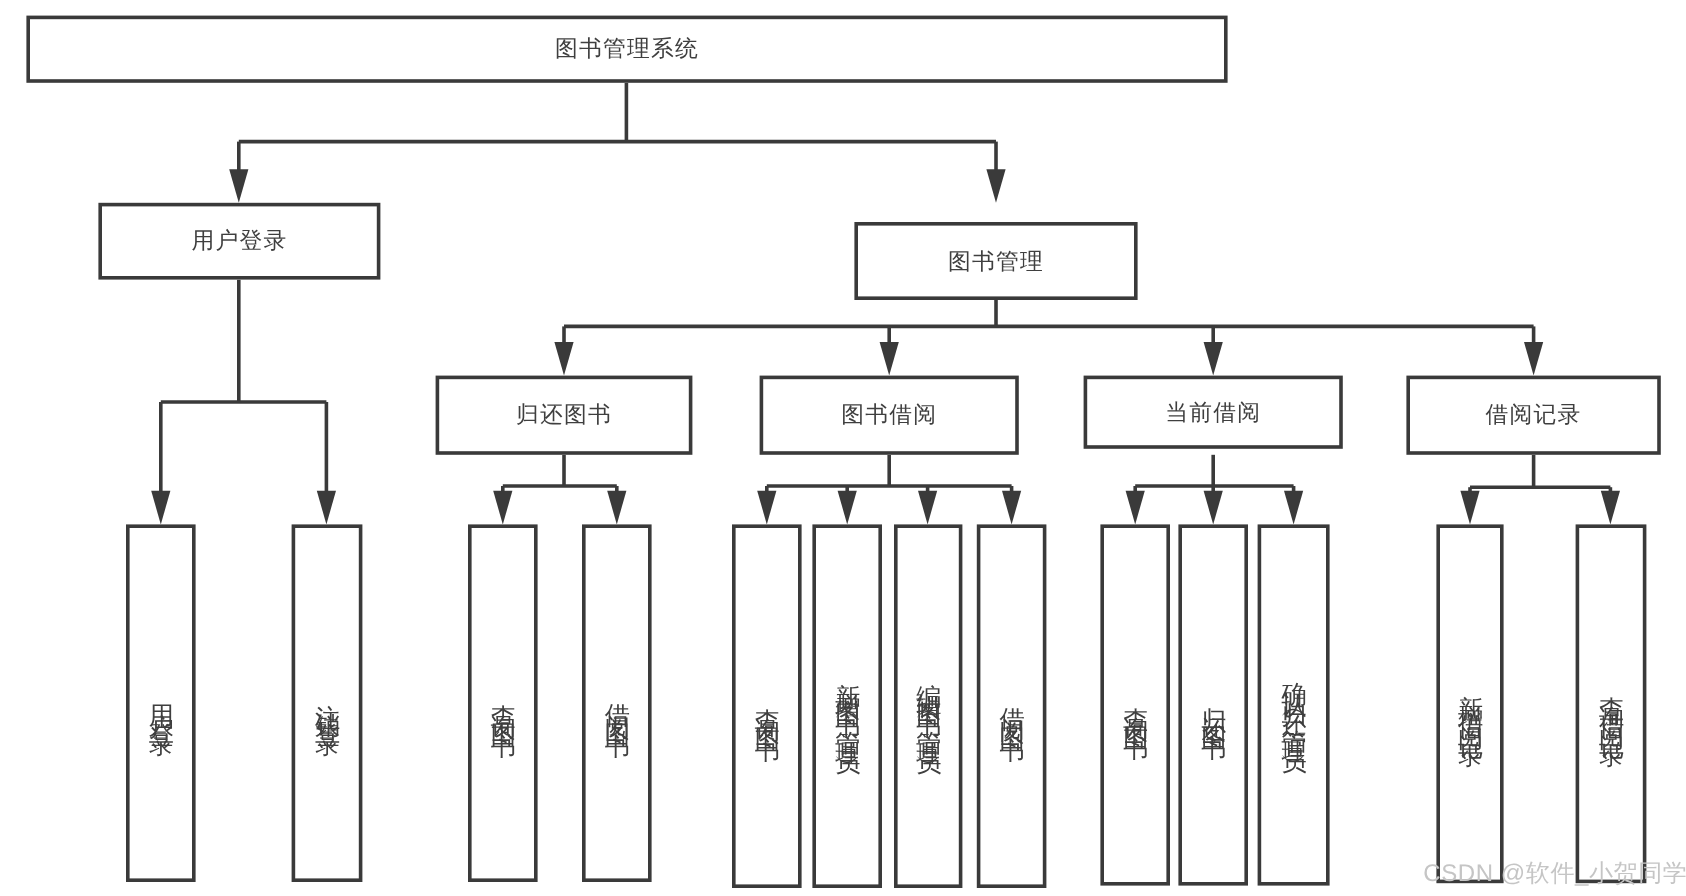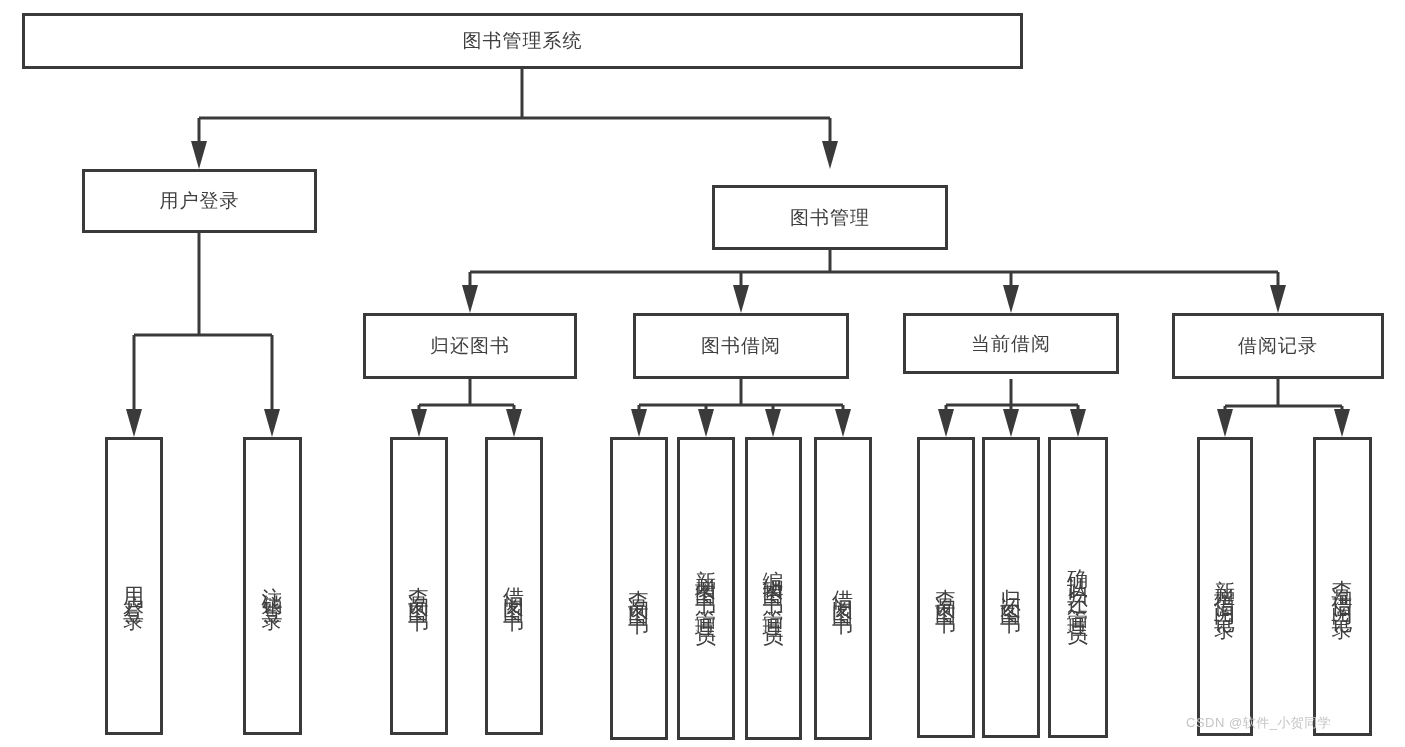--- a/index.html
+++ b/index.html
@@ -41,21 +41,21 @@
     writing-mode: vertical-rl;
     text-orientation: mixed;
     font-size: 21px;
     letter-spacing: 8px;
     line-height: 1;
   }
   .watermark {
     position: absolute;
     left: 1186px;
     top: 714px;
-    font-size: 13px;
+    font-size: 20px;
     color: var(--wm, #c5c5c5);
     white-space: nowrap;
     z-index: 5;
     letter-spacing: 0.5px;
   }
 </style>
 </head>
 <body>
 
 <div class="stage">

